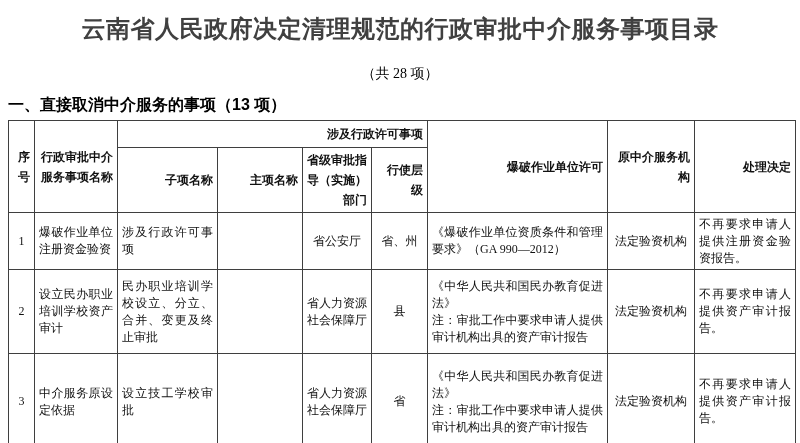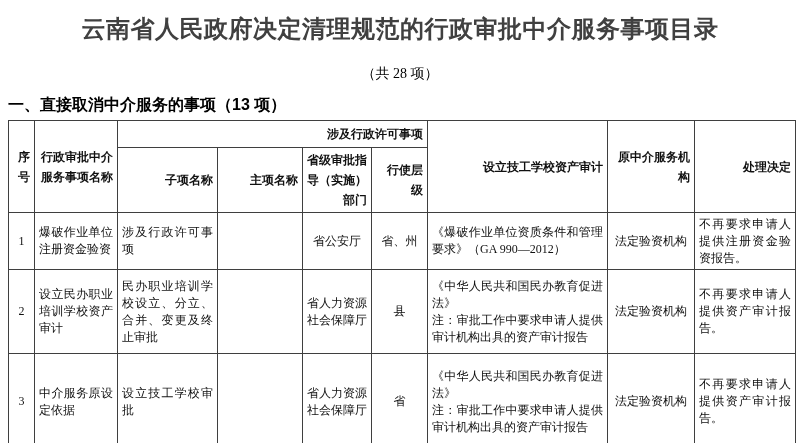--- a/index.html
+++ b/index.html
@@ -91,21 +91,21 @@
     <col style="width:56px">
     <col style="width:180px">
     <col style="width:87px">
     <col style="width:101px">
   </colgroup>
   <thead>
     <tr class="hdr-1">
       <th rowspan="2">序号</th>
       <th rowspan="2">行政审批中介服务事项名称</th>
       <th colspan="4">涉及行政许可事项</th>
-      <th rowspan="2">设立技工学校资产审计</th>
+      <th rowspan="2">爆破作业单位许可</th>
       <th rowspan="2">原中介服务机构</th>
       <th rowspan="2">处理决定</th>
     </tr>
     <tr class="hdr-2">
       <th>子项名称</th>
       <th>主项名称</th>
       <th>省级审批指导（实施）部门</th>
       <th>行使层级</th>
     </tr>
   </thead>

